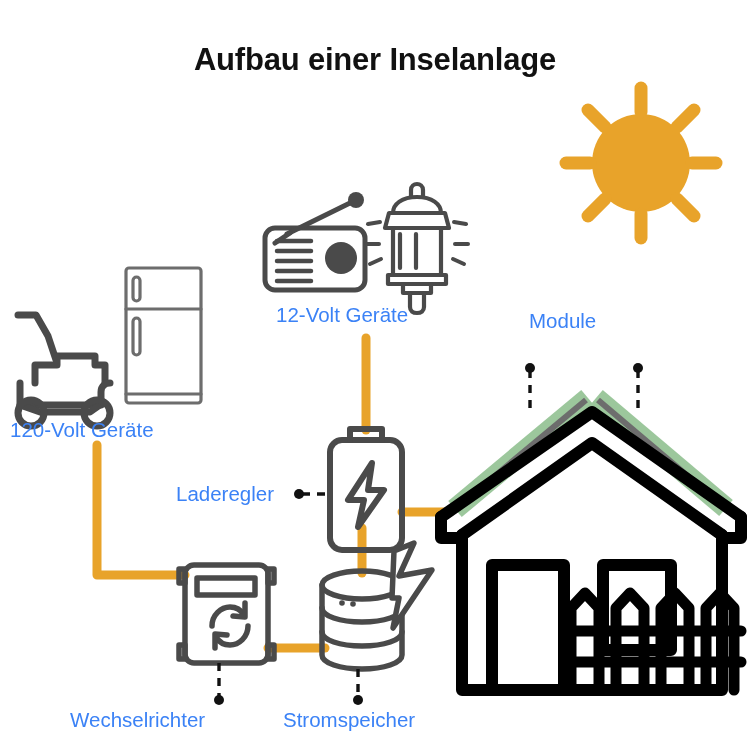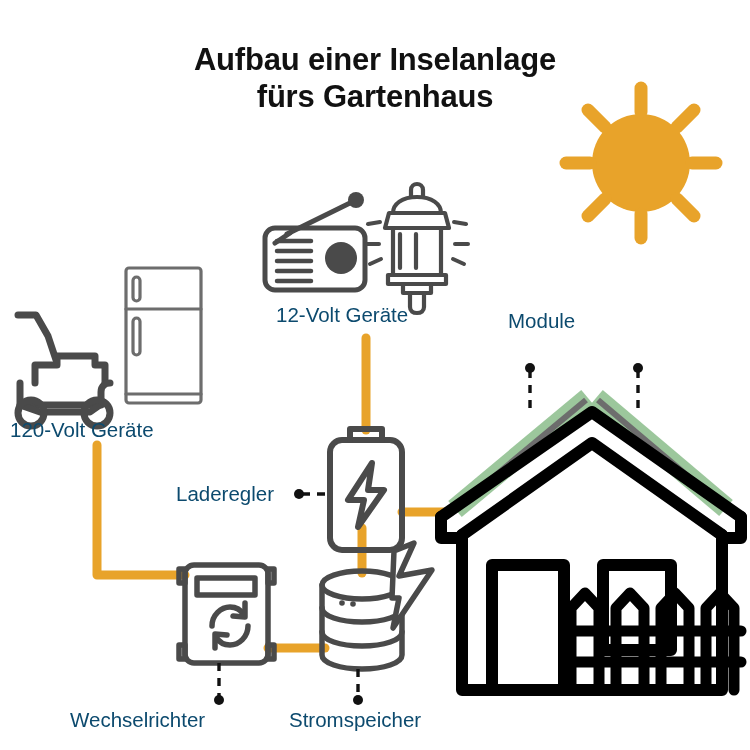--- a/index.html
+++ b/index.html
@@ -18,35 +18,34 @@
     font-size:31px;
     font-weight:bold;
     color:#111111;
     line-height:1.18;
     letter-spacing:-0.2px;
   }
   .title span{display:block;}
   .lbl{
     position:absolute;
     font-size:20.5px;
-    color:#0c4a6e;
+    color:#3b82f6;
     white-space:nowrap;
     line-height:1.2;
   }
   .lbl.two{white-space:normal;}
   svg{position:absolute;left:0;top:0;}
 </style>
 </head>
 <body>
 
 <div id="stage">
 
   <div class="title">
     <span>Aufbau einer Inselanlage</span>
-    <span>fürs Gartenhaus</span>
   </div>
 
   <svg width="750" height="750" viewBox="0 0 750 750">
 
     <g fill="none" stroke="#E8A32A" stroke-width="9" stroke-linecap="round" stroke-linejoin="round">
 
       <path d="M97,445 L97,575 L185,575"></path>
 
       <path d="M268,648 L325,648"></path>
 
@@ -211,19 +210,19 @@
   </svg>
 
   <div class="lbl" style="left:10px;top:418px;">120-Volt Geräte</div>
 
   <div class="lbl" style="left:276px;top:303px;">12-Volt Geräte</div>
 
   <div class="lbl" style="left:160px;top:482px;margin-left:16px;">Laderegler</div>
 
   <div class="lbl" style="left:70px;top:708px;">Wechselrichter</div>
 
-  <div class="lbl" style="left:289px;top:708px;">Stromspeicher</div>
+  <div class="lbl" style="left:283px;top:708px;">Stromspeicher</div>
 
   <div class="lbl two" style="left:508px;top:308px;width:210px;line-height:1.22;">
-    <span style="display:block;">Module</span>
+    <span style="display:block;margin-left:21px;">Module</span>
   </div>
 
 </div>
 
 </body></html>

